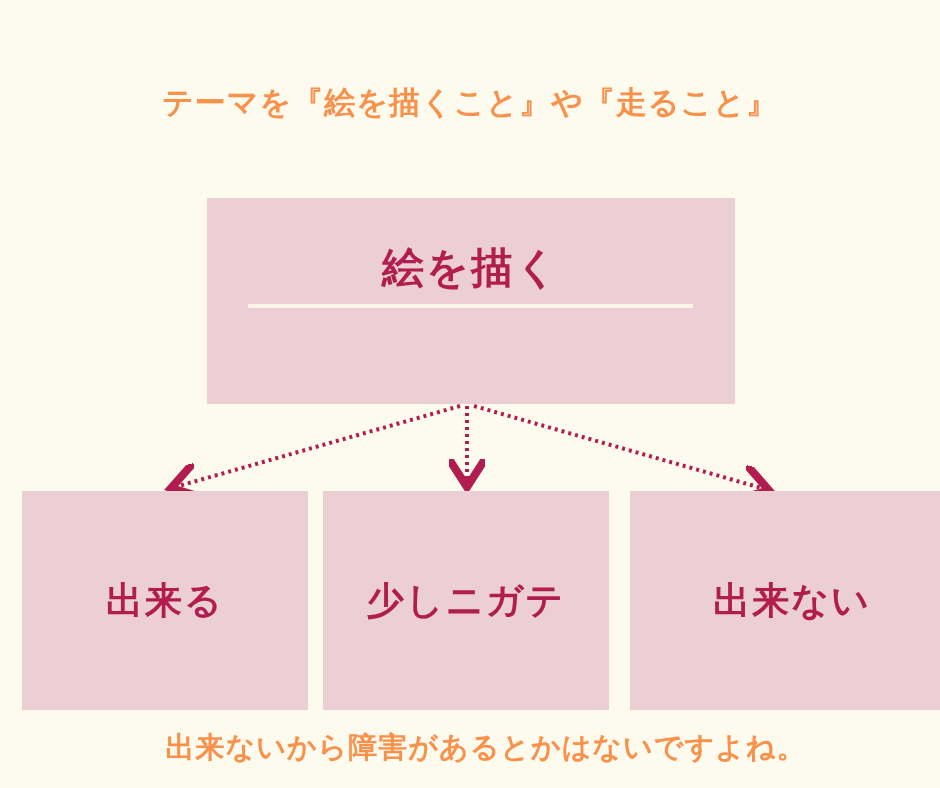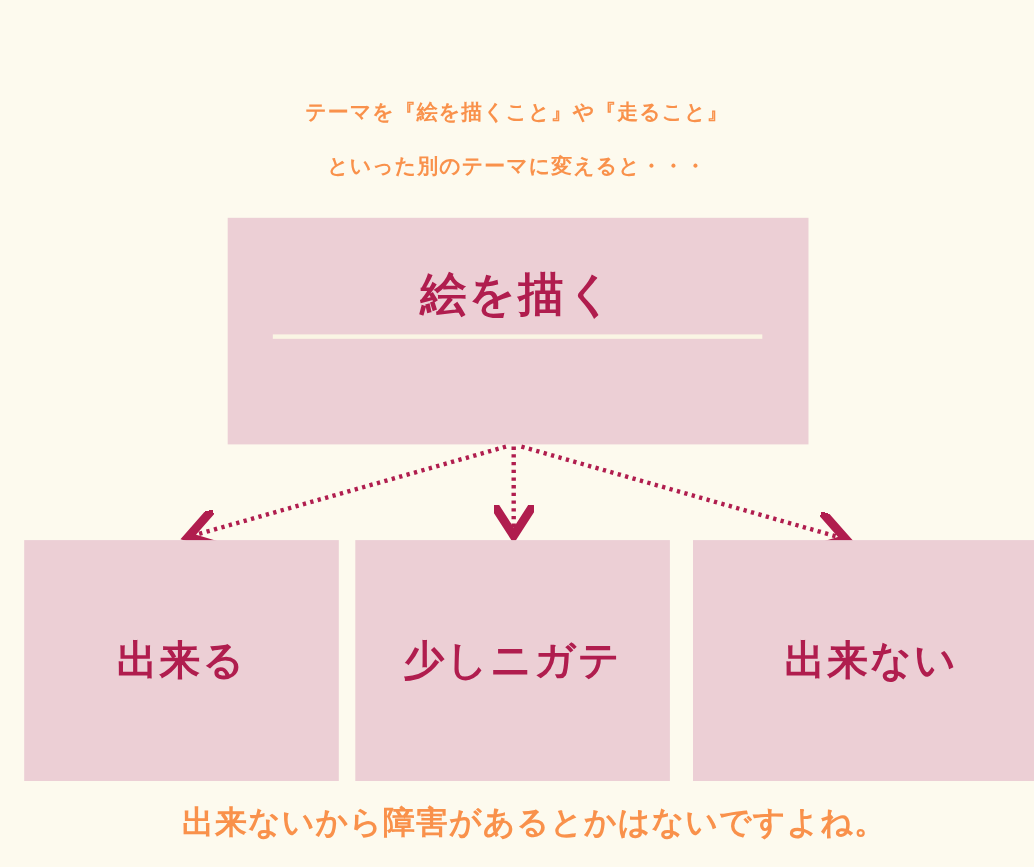--- a/index.html
+++ b/index.html
@@ -18,21 +18,21 @@
     overflow: hidden;
   }
   .heading {
     position: absolute;
     top: 78px;
     left: 0;
     width: 940px;
     text-align: center;
     color: #f9914b;
     font-weight: bold;
-    font-size: 19px;
+    font-size: 31px;
     line-height: 49px;
     letter-spacing: 1px;
   }
   .main-box {
     position: absolute;
     left: 207px;
     top: 198px;
     width: 528px;
     height: 206px;
     background: #eccfd5;
@@ -95,21 +95,20 @@
     margin-left: 16px;
   }
 </style>
 </head>
 <body>
 
 <div class="canvas">
 
   <div class="heading">
     <div>テーマを『絵を描くこと』や『走ること』</div>
-    <div>といった別のテーマに変えると・・・</div>
   </div>
 
   <div class="main-box">
     <div class="main-label">絵を描く</div>
     <div class="underline"></div>
   </div>
 
   <svg class="arrows" viewBox="0 0 940 788" xmlns="http://www.w3.org/2000/svg">
     <defs>
       <marker id="arrowhead" markerWidth="9" markerHeight="9" refX="6" refY="4.5" orient="auto">

